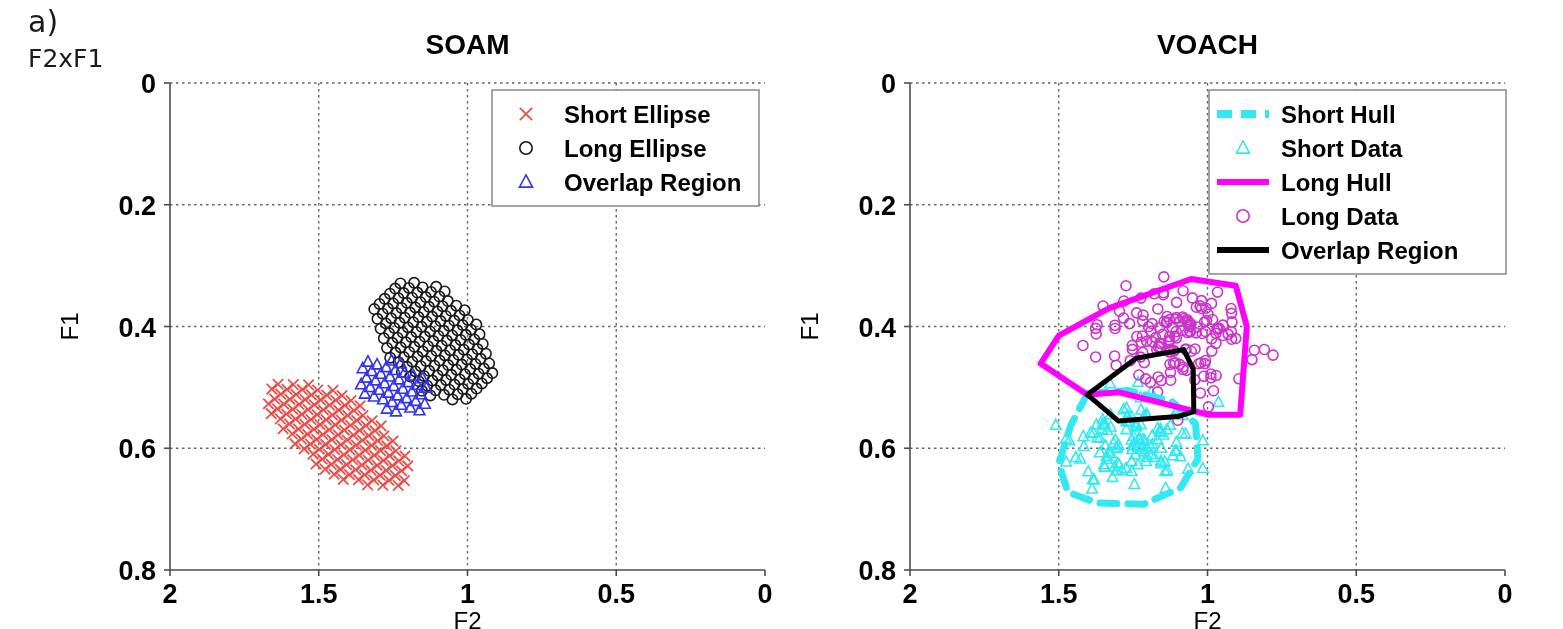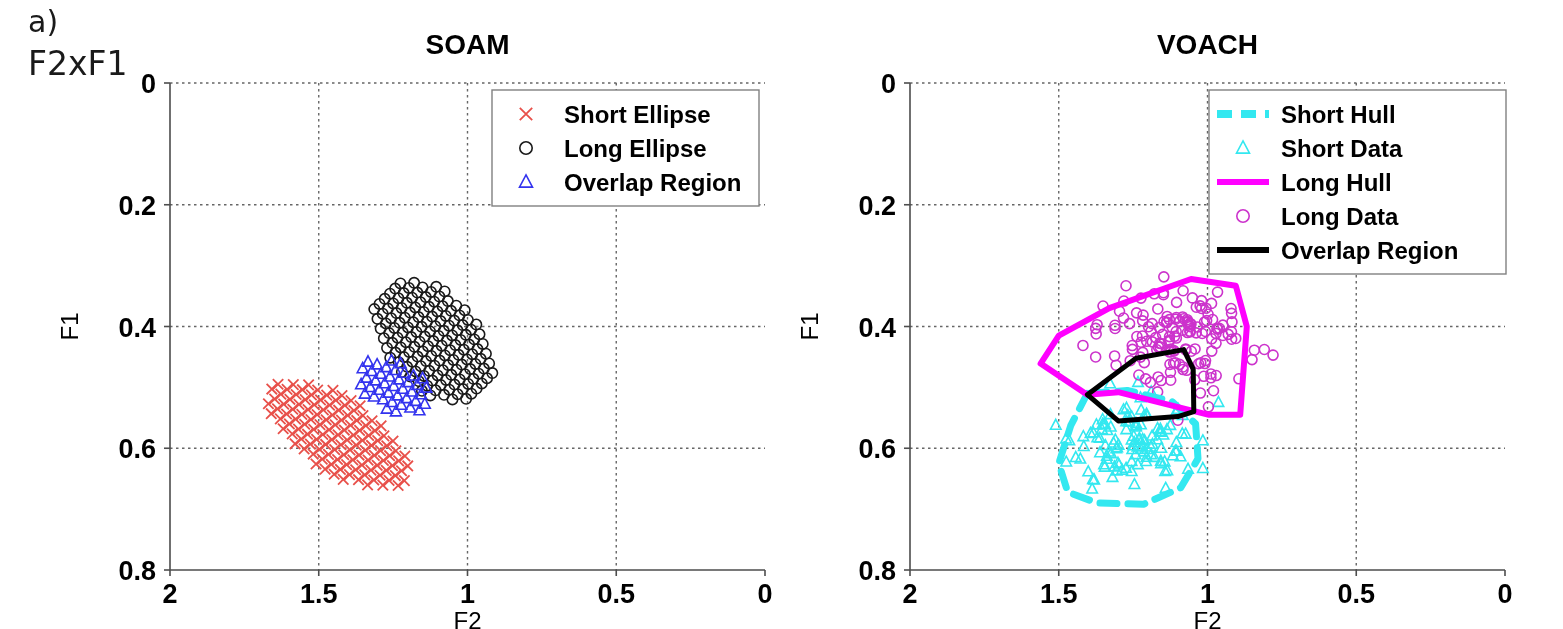--- a/index.html
+++ b/index.html
@@ -27,21 +27,21 @@
     top: 4px;
     font-size: 30px;
     font-family: "DejaVu Sans", sans-serif;
     color: #1a1a1a;
     letter-spacing: 0px;
   }
   .feature-pair-label {
     position: absolute;
     left: 28px;
     top: 44px;
-    font-size: 33px;
+    font-size: 25px;
     font-family: "DejaVu Sans", sans-serif;
     color: #1a1a1a;
   }
   .plot-svg {
     position: absolute;
     top: 0;
     left: 0;
   }
   svg text {
     font-family: "Liberation Sans", sans-serif;

